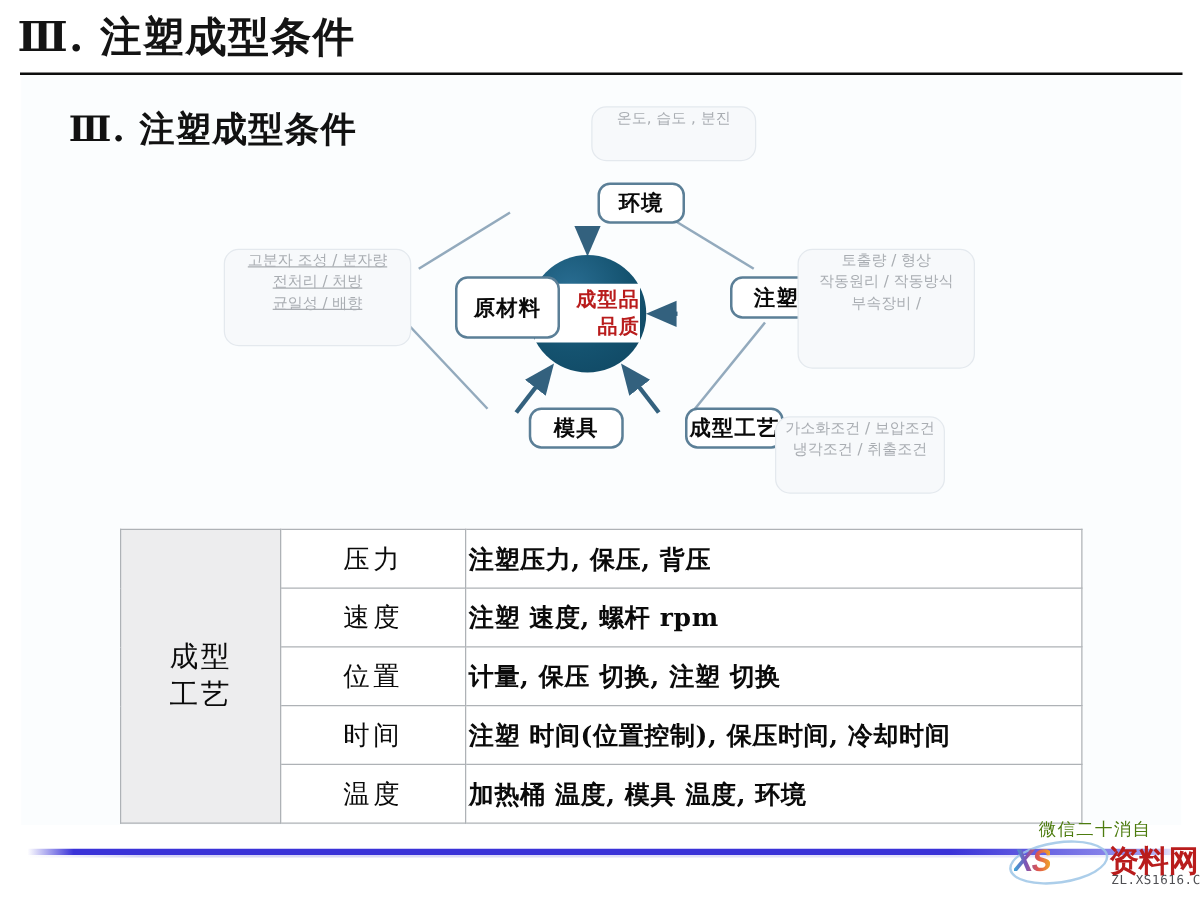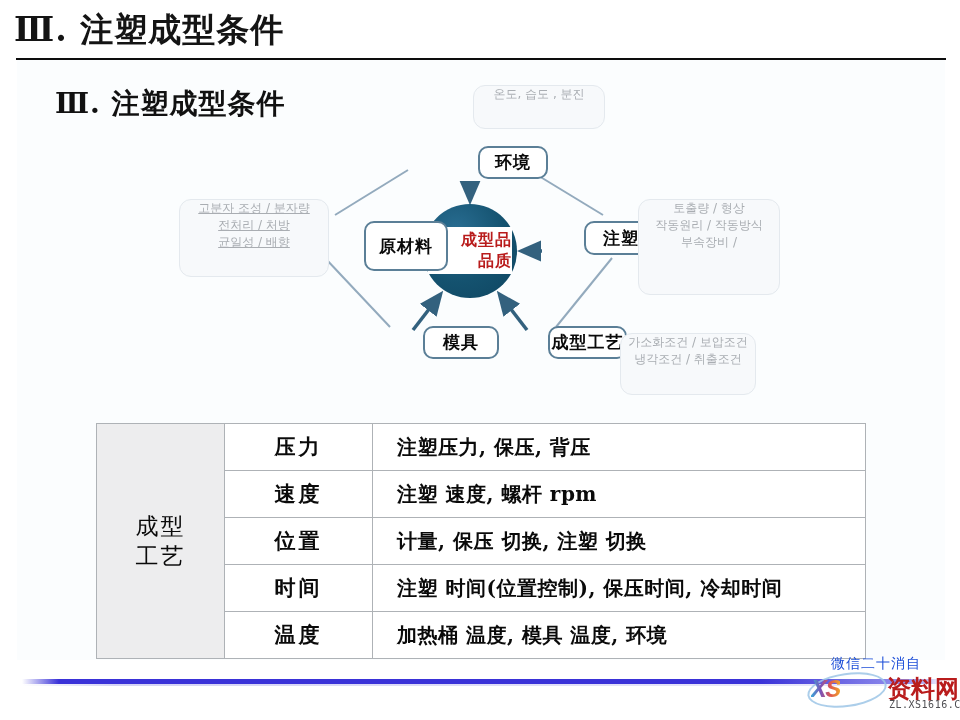--- a/index.html
+++ b/index.html
@@ -157,31 +157,31 @@
     vertical-align: middle;
     font-size: 23px;
     line-height: 30px;
     letter-spacing: 2px;
   }
   td.param-cell {
     width: 148px;
     text-align: center;
     vertical-align: middle;
     font-size: 21px;
-    font-weight: 700;
+    font-weight: 400;
     letter-spacing: 3px;
     height: 47px;
     margin-left: 48px;
   }
   td.value-cell {
     text-align: left;
     vertical-align: middle;
     font-size: 20px;
     font-weight: 700;
-    padding-left: 24px;
+    padding-left: 2px;
     letter-spacing: 0.5px;
     height: 47px;
   }
 
   
   #footer-bar {
     position: absolute;
     left: 22px;
     top: 679px;
     width: 922px;
@@ -202,21 +202,21 @@
     left: 805px;
     top: 655px;
     width: 155px;
     height: 62px;
   }
   #wm-top-text {
     position: absolute;
     left: 26px;
     top: 0px;
     font-size: 14px;
-    color: #1d4ed8;
+    color: #4d7c0f;
     letter-spacing: 1px;
     white-space: nowrap;
   }
   #wm-logo-mark {
     position: absolute;
     left: 6px;
     top: 20px;
     font-family: Liberation Mono, monospace;
     font-style: italic;
     font-weight: 700;

